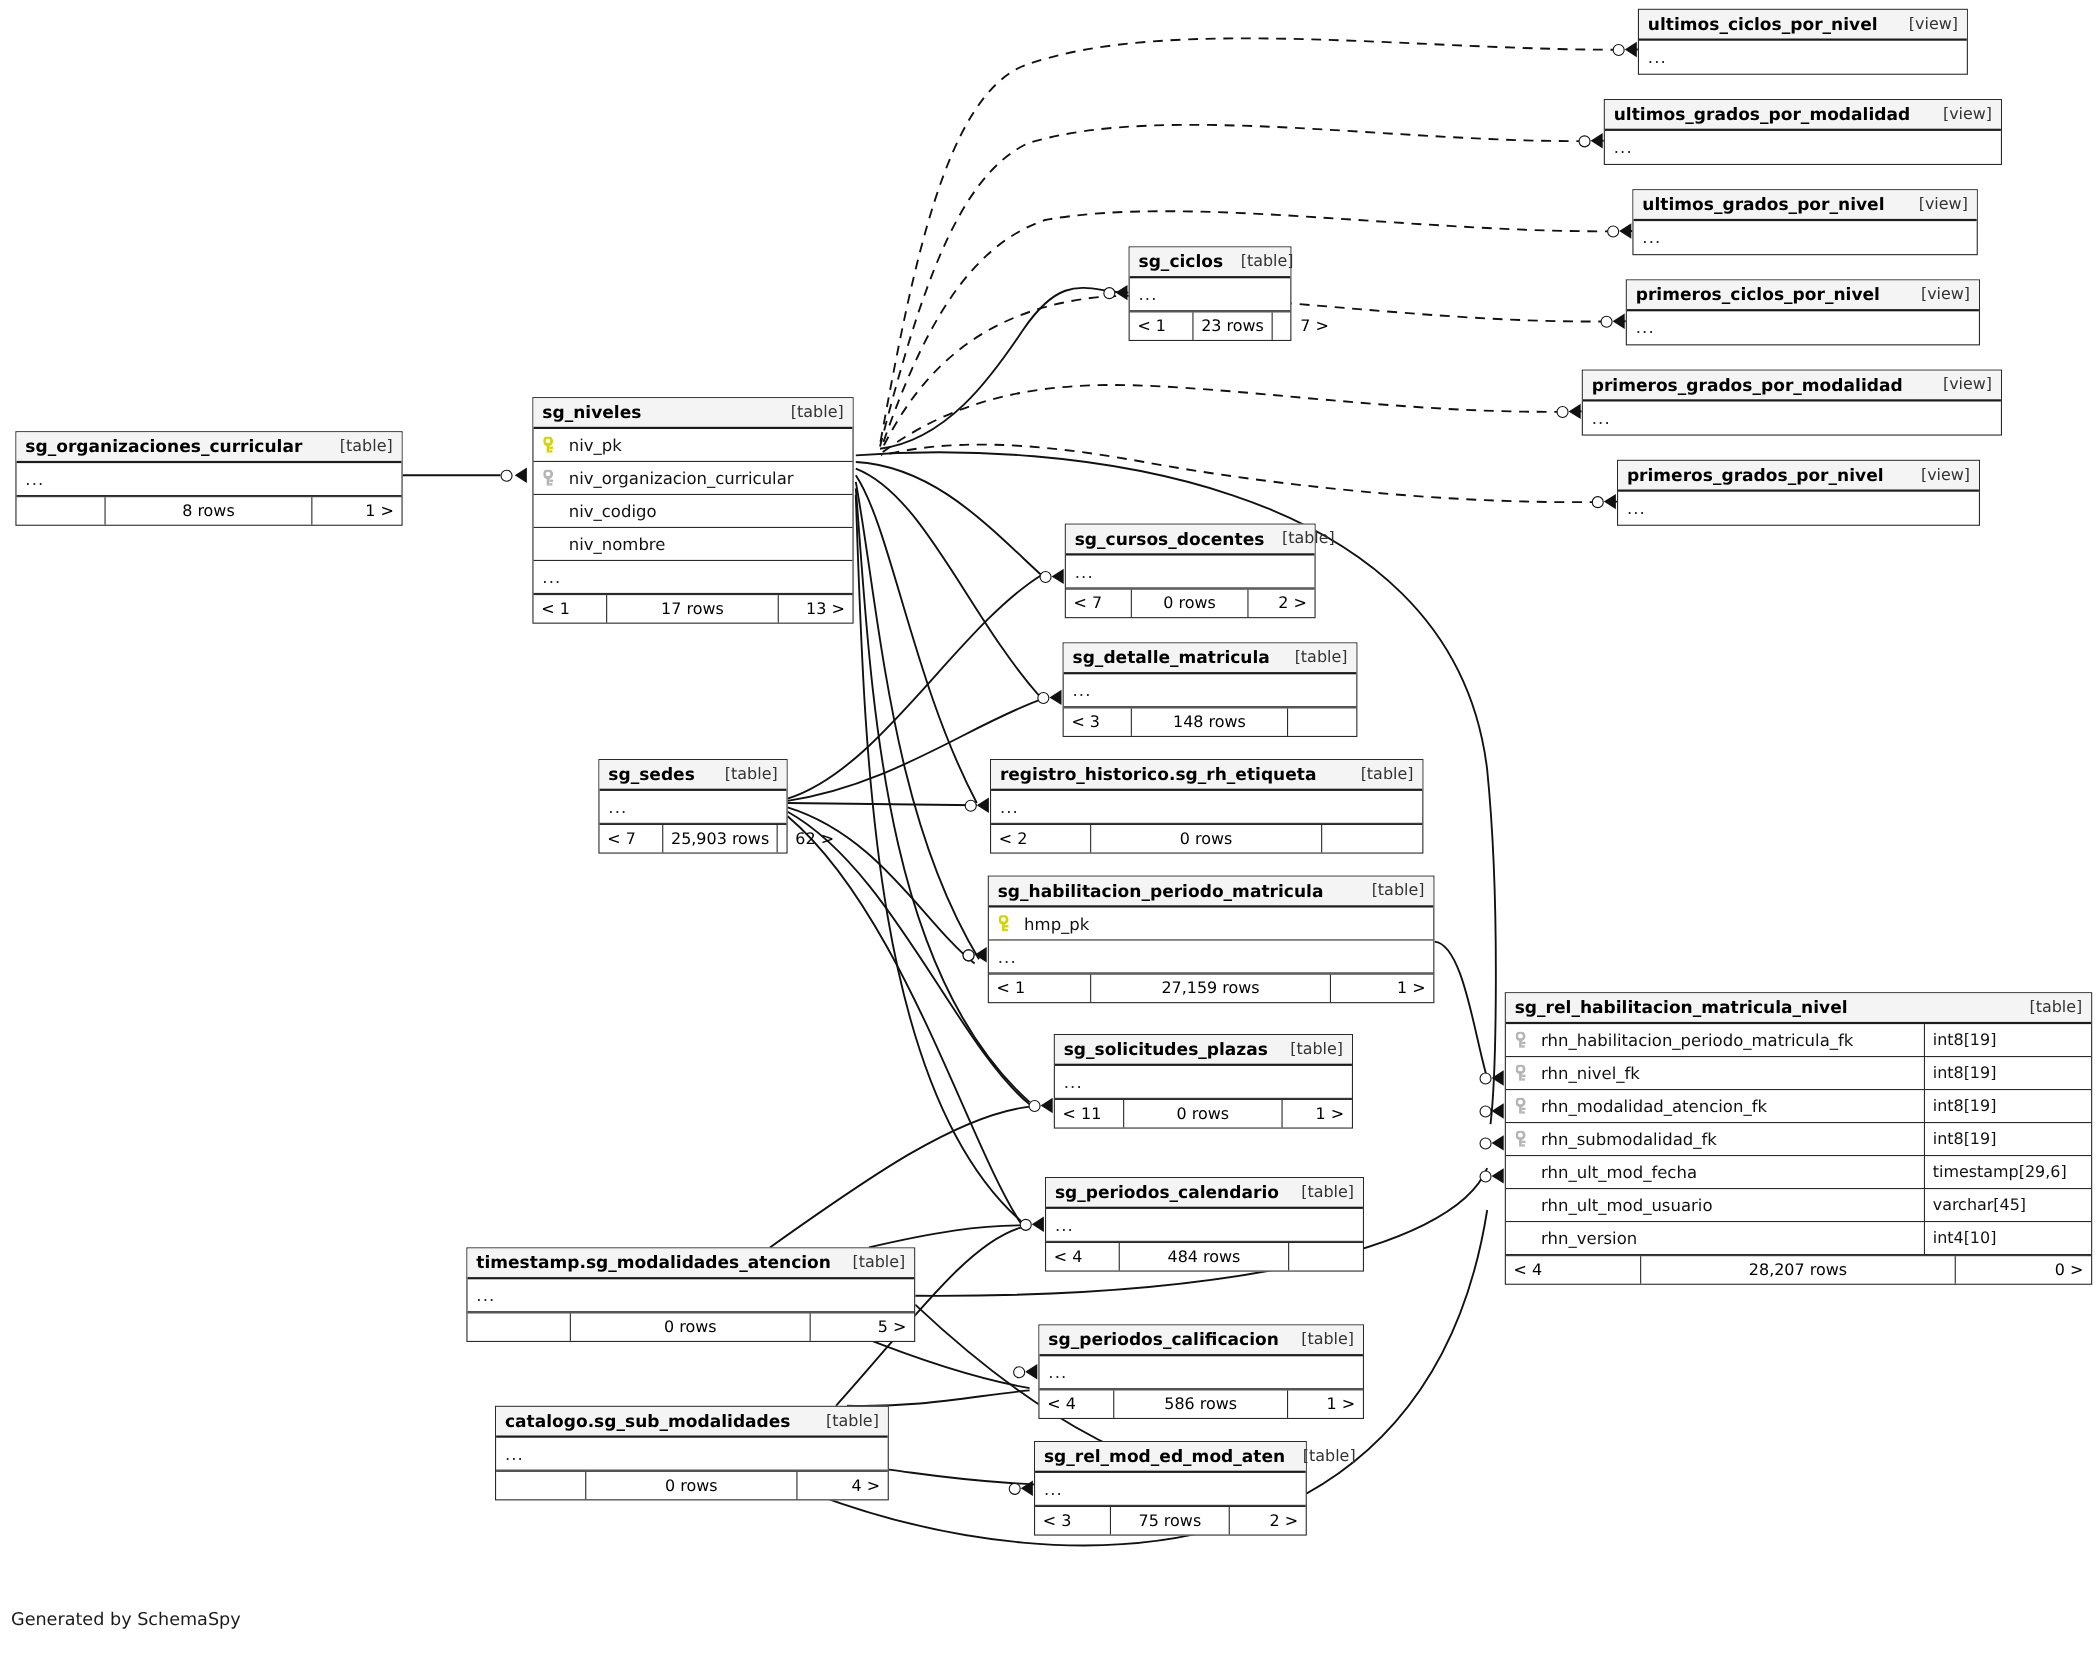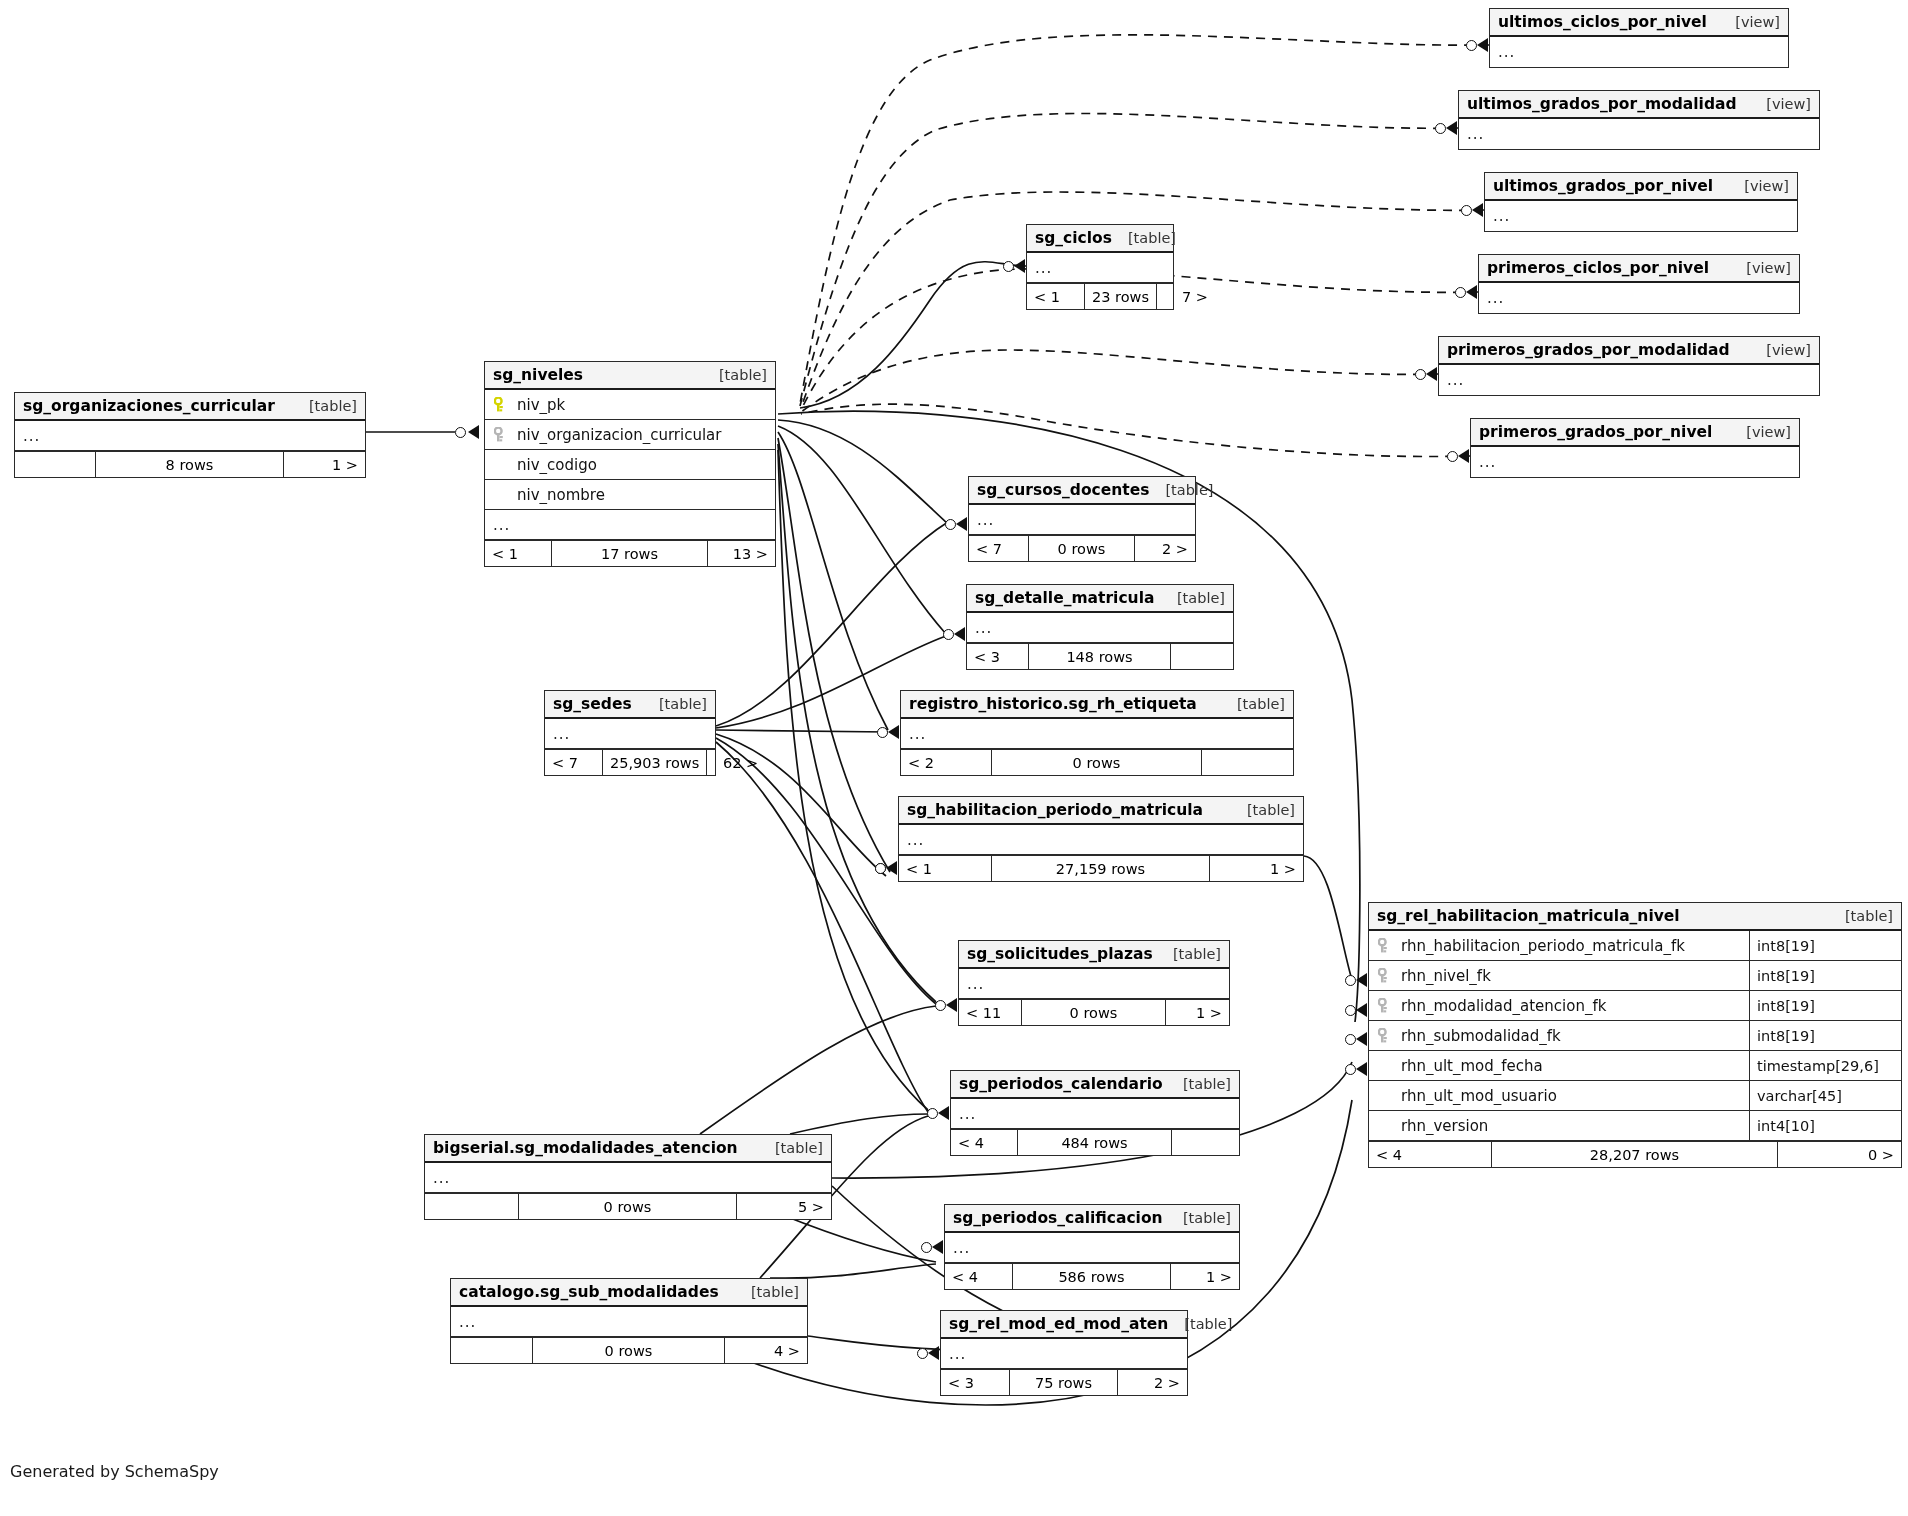--- a/index.html
+++ b/index.html
@@ -430,20 +430,31 @@
         <div class="fcell fleft" style="width: 91px;">&lt; 2</div>
         <div class="fcell fmid">0 rows</div>
         <div class="fcell fright" style="width: 91px;"></div>
       </div>
     </div>
     <div class="node" style="left: 898px; top: 796px; width: 406px;">
       <div class="hdr">
         <span class="tname">sg_habilitacion_periodo_matricula</span>
         <span class="ttype">[table]</span>
       </div>
+      <div class="col">
+        <span class="keyicon">
+          <svg width="13" height="15" viewBox="0 0 13 15">
+            <circle cx="4.2" cy="4" r="3.4" fill="none" stroke="#d4d400" stroke-width="2.4"></circle>
+            <rect x="3" y="6" width="2.4" height="8.4" fill="#d4d400"></rect>
+            <rect x="5.4" y="9" width="3.4" height="2.1" fill="#d4d400"></rect>
+            <rect x="5.4" y="12.3" width="2.8" height="2.1" fill="#d4d400"></rect>
+          </svg>
+        </span>
+        <span class="cname">hmp_pk</span>
+      </div>
       <div class="col ellipsis">
         <span class="cname">...</span>
       </div>
       <div class="footer">
         <div class="fcell fleft" style="width: 93px;">&lt; 1</div>
         <div class="fcell fmid">27,159 rows</div>
         <div class="fcell fright" style="width: 93px;">1 &gt;</div>
       </div>
     </div>
     <div class="node" style="left: 958px; top: 940px; width: 272px;">
@@ -469,21 +480,21 @@
         <span class="cname">...</span>
       </div>
       <div class="footer">
         <div class="fcell fleft" style="width: 67px;">&lt; 4</div>
         <div class="fcell fmid">484 rows</div>
         <div class="fcell fright" style="width: 67px;"></div>
       </div>
     </div>
     <div class="node" style="left: 424px; top: 1134px; width: 408px;">
       <div class="hdr">
-        <span class="tname">bigserial.sg_modalidades_atencion</span>
+        <span class="tname">timestamp.sg_modalidades_atencion</span>
         <span class="ttype">[table]</span>
       </div>
       <div class="col ellipsis">
         <span class="cname">...</span>
       </div>
       <div class="footer">
         <div class="fcell fleft" style="width: 94px;"></div>
         <div class="fcell fmid">0 rows</div>
         <div class="fcell fright" style="width: 94px;">5 &gt;</div>
       </div>

